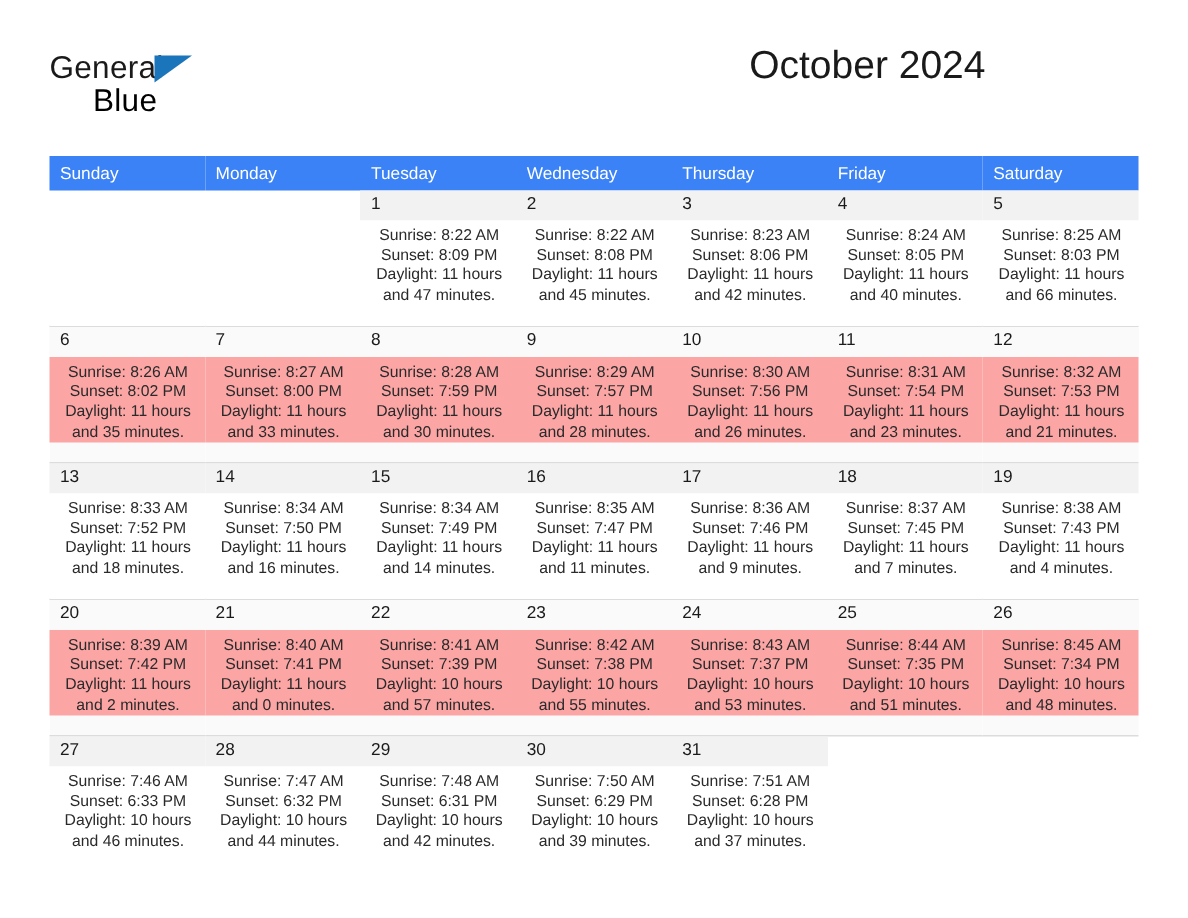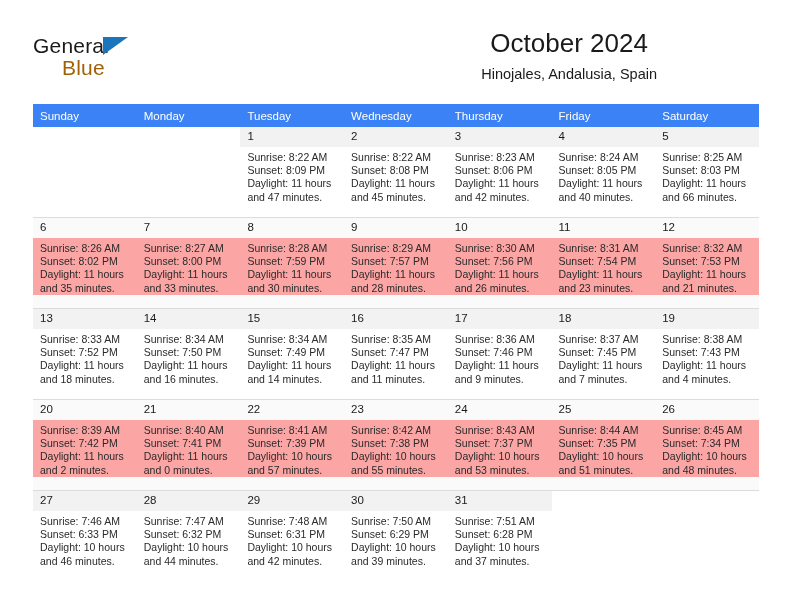--- a/index.html
+++ b/index.html
@@ -53,21 +53,21 @@
     height: 0;
     border-left: 25px solid #1b75bb;
     border-bottom: 18px solid transparent;
   }
   .logo-blue {
     position: absolute;
     left: 29px;
     top: 22px;
     font-size: 21px;
     letter-spacing: 0.2px;
-    color: #a16207;
+    color: #000000;
     font-family: "Liberation Sans", sans-serif;
     text-align: center;
   }
   .title-block {
     position: absolute;
     right: 0;
     top: 0;
     text-align: center;
   }
   .month-title {
@@ -115,20 +115,21 @@
     font-size: 11.5px;
     color: #1a1a1a;
     padding: 3px 0 4px 7px;
     line-height: 13px;
     background: #f2f2f2;
     height: 13px;
   }
   .cell-body {
     padding: 4px 6px 0 7px;
     background: #ffffff;
+    text-align: center;
   }
   .cell-line {
     font-size: 10.5px;
     line-height: 13.2px;
     color: #2a2a2a;
     white-space: nowrap;
   }
   tr.week-odd td .daynum { background: #f2f2f2; }
   tr.week-even td .daynum { background: #fafafa; }
   tr.week-even td .cell-body { background: #fca5a5; }
@@ -151,21 +152,20 @@
   <div class="header">
 
     <div class="logo">
       <span class="logo-general">General</span>
       <span class="logo-tri"></span>
       <span class="logo-blue">Blue</span>
     </div>
 
     <div class="title-block">
       <div class="month-title">October 2024</div>
-      <div class="location">Hinojales, Andalusia, Spain</div>
     </div>
 
   </div>
 
   <table class="calendar">
     <thead>
       <tr id="weekday-row">
           <th>Sunday</th>
           <th>Monday</th>
           <th>Tuesday</th>

